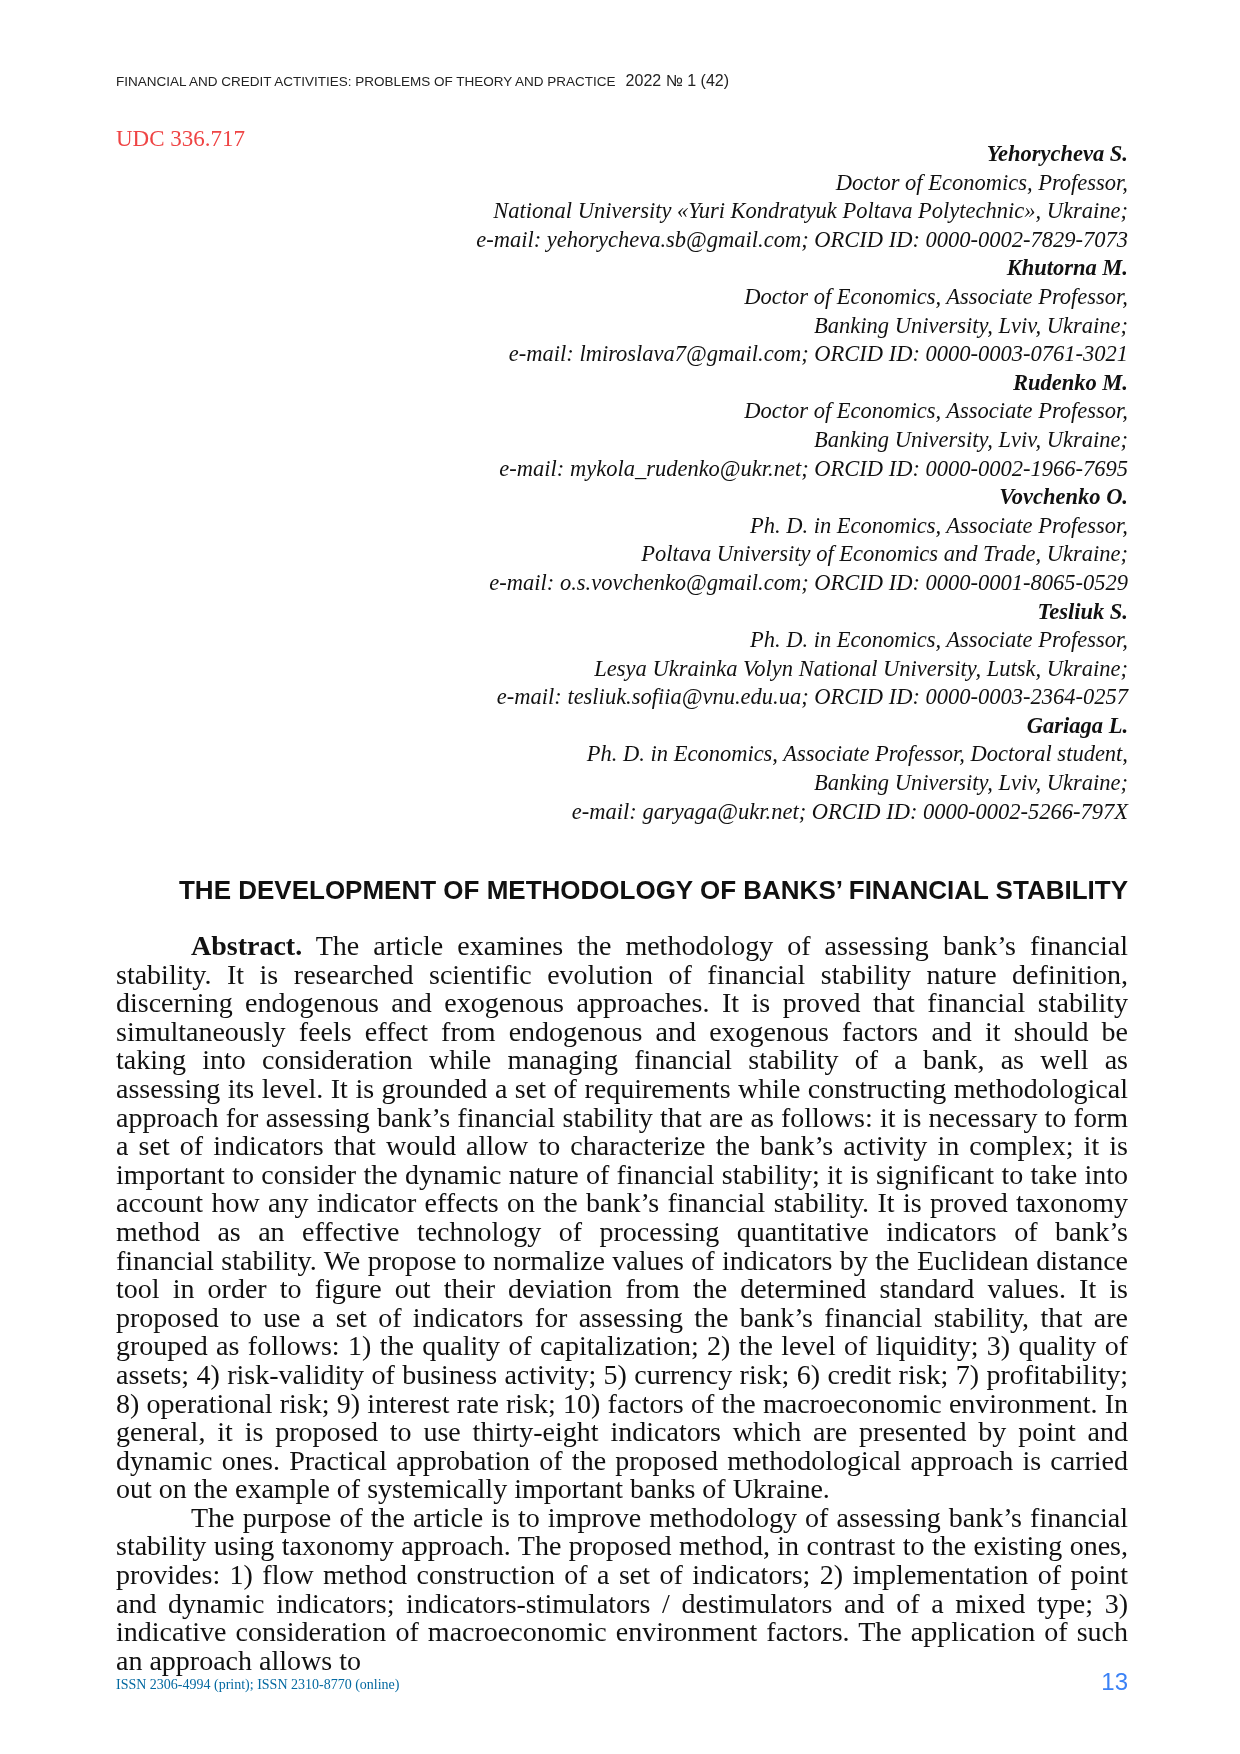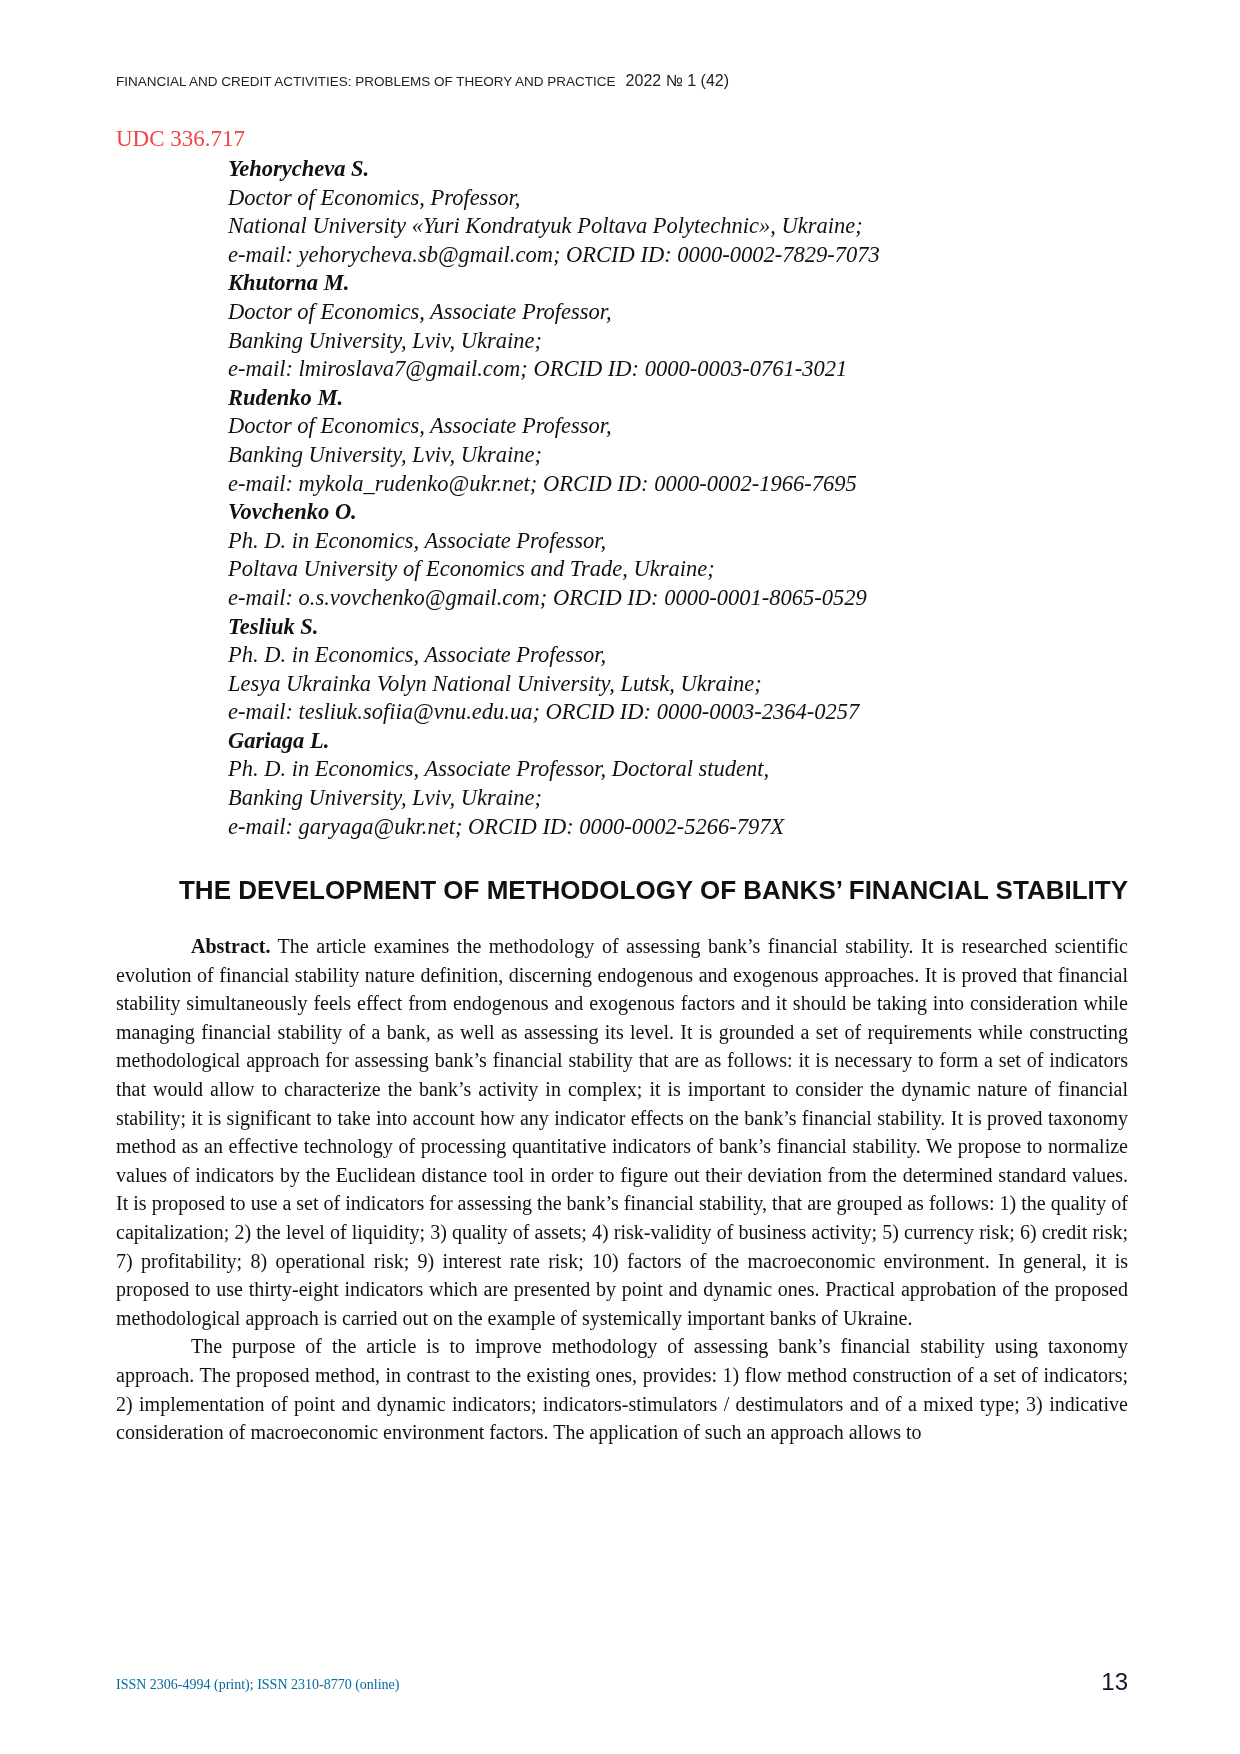--- a/index.html
+++ b/index.html
@@ -9,44 +9,44 @@
     position: absolute; left: 116px; top: 72px;
     font-family: "Liberation Sans", sans-serif; font-size: 13.5px; letter-spacing: 0; color: #222;
     white-space: nowrap;
   }
   .running-head .issue { font-size: 16px; margin-left: 10px; }
   .udc {
     position: absolute; left: 116px; top: 126px;
     font-family: "Liberation Serif", serif; font-size: 23px; color: #ef4444;
   }
   .authors {
-    position: absolute; right: 112px; top: 155px; width: 900px;
-    font-family: "Liberation Serif", serif; font-size: 22.5px; line-height: 28.6px;
+    position: absolute; right: 112px; top: 140px; width: 900px;
+    text-align: right; font-family: "Liberation Serif", serif; font-size: 22.5px; line-height: 28.6px;
   }
   .authors .name { font-weight: bold; font-style: italic; }
   .authors .line { font-style: italic; }
   .title {
     position: absolute; left: 116px; width: 1012px; top: 876px;
     text-align: right; font-family: Liberation Sans, sans-serif; font-weight: bold;
     font-size: 26px; line-height: 28px;
   }
   .body-text {
     position: absolute; left: 116px; width: 1012px; top: 932px;
-    font-family: "Liberation Serif", serif; font-size: 20px; line-height: 28.6px;
+    font-family: "Liberation Serif", serif; font-size: 28px; line-height: 28.6px;
     text-align: justify;
   }
   .body-text p { margin: 0; text-indent: 75px; }
   .body-text .lead { font-weight: bold; }
   .footer-issn {
     position: absolute; left: 116px; top: 1677px;
     font-family: "Liberation Serif", serif; font-size: 14px; color: #0369a1;
   }
   .page-number {
     position: absolute; right: 112px; top: 1668px;
-    font-family: "Liberation Sans", sans-serif; font-size: 24px; color: #0f172a;
+    font-family: "Liberation Sans", sans-serif; font-size: 24px; color: #3b82f6;
   }
 </style>
 </head>
 <body>
 
 <div class="page">
 
   <div class="running-head">
     <span>FINANCIAL AND CREDIT ACTIVITIES: PROBLEMS OF THEORY AND PRACTICE</span><span class="issue">2022 № 1 (42)</span>
   </div>

